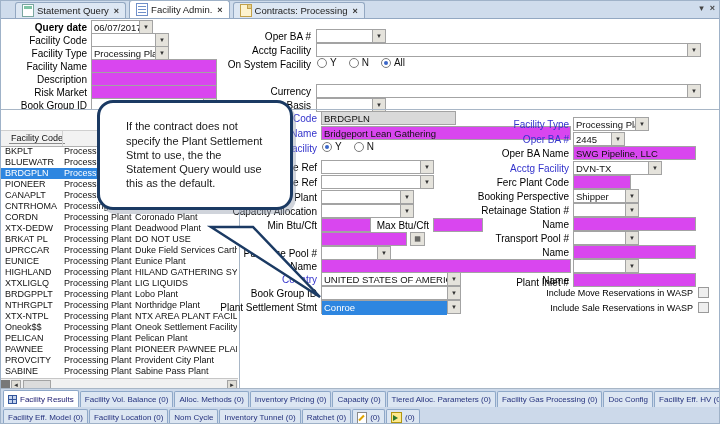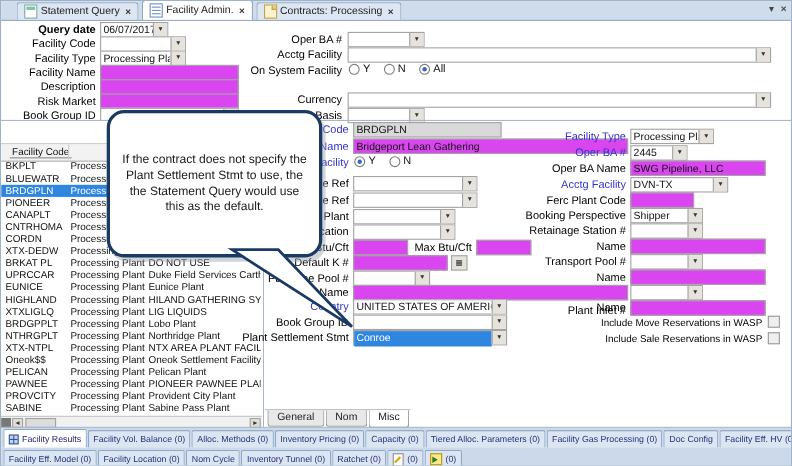--- a/index.html
+++ b/index.html
@@ -55,24 +55,24 @@
   .gcell{position:absolute;top:0;height:11px;overflow:hidden;}
   .gcell.c0{left:4px;width:56px;}
   .gcell.c1{left:63px;width:69px;}
   .gcell.c2{left:134px;width:102px;}
   .gscroll{position:absolute;left:0;top:268px;width:237px;height:11px;background:#f1f1f1;border-top:1px solid #c6c6c6;}
   .gs{position:absolute;top:1px;height:9px;box-sizing:border-box;font-size:6px;display:flex;align-items:center;justify-content:center;color:#333;}
   .gs.corner{left:0;width:9px;background:#787878;}
   .gs.arr{background:#e0ded7;border:1px solid #a3a3a3;width:10px;}
   .gs.thumb{left:22px;width:28px;background:#dcdcdc;border:1px solid #a3a3a3;}
   
-  .callout{position:absolute;left:96px;top:99px;width:196px;height:134px;background:#fff;
+  .callout{position:absolute;left:96px;top:99px;width:196px;height:110px;background:#fff;
            border:3px solid #1b3a63;border-radius:16px;z-index:5;box-sizing:border-box;
-           display:flex;align-items:center;justify-content:center;text-align:center;
-           font-size:11px;line-height:1.3;color:#1a1a1a;padding:6px 8px;
+           display:flex;align-items:center;justify-content:center;text-align:left;
+           font-size:11px;line-height:1.3;color:#1a1a1a;padding:6px 26px;
            box-shadow:3px 4px 0 rgba(150,160,175,.45);}
   .tailsvg{position:absolute;left:0;top:0;width:720px;height:424px;z-index:6;pointer-events:none;}
   
   .dtabs{position:absolute;left:240px;top:371px;display:flex;align-items:flex-start;height:16px;
          border-top:1px solid #b5b5b5;padding-left:2px;}
   .dtab{border:1px solid #9a9a9a;border-top:none;background:#e8e8e8;border-radius:0 0 3px 3px;
         padding:1px 8px 2px;font-size:9.5px;margin-right:1px;color:#222;}
   .dtab.active{background:#fff;padding-bottom:3px;}
   
   .bstrip{position:absolute;left:0;width:720px;height:18px;background:#ccd9ea;display:flex;
@@ -355,21 +355,20 @@
   <div class="combo" style="left:320px;top:203px;width:93px;">
     <span class="val"></span>
     <span class="cbtn">▼</span>
   </div>
 
   <div class="lbl r" style="left:150px;top:219px;width:166px;">Min Btu/Cft</div>
   <div class="txtbox" style="left:320px;top:217px;width:50px;"></div>
   <div class="lbl r" style="left:330px;top:219px;width:98px;">Max Btu/Cft</div>
   <div class="txtbox" style="left:432px;top:217px;width:50px;"></div>
 
-  <div class="lbl r" style="left:150px;top:233px;width:166px;">Default K #</div>
   <div class="txtbox" style="left:320px;top:231px;width:86px;"></div>
   <div class="sqbtn" style="left:409px;top:231px;">
       <span>▦</span>
     </div>
 
   <div class="lbl r" style="left:150px;top:247px;width:166px;">Purchase Pool #</div>
   <div class="combo" style="left:320px;top:245px;width:70px;">
     <span class="val"></span>
     <span class="cbtn">▼</span>
   </div>
@@ -451,25 +450,20 @@
 
   <div class="lbl r" style="left:422px;top:274px;width:146px;">Name</div>
   <div class="txtbox" style="left:572px;top:272px;width:123px;"></div>
 
   <div class="lbl r" style="left:492px;top:287px;width:200px;font-size:9px;">Include Move Reservations in WASP</div>
   <div class="cb" style="left:697px;top:286px;"></div>
 
   <div class="lbl r" style="left:492px;top:302px;width:200px;font-size:9px;">Include Sale Reservations in WASP</div>
   <div class="cb" style="left:697px;top:301px;"></div>
 
-  <div class="dtabs">
-    <div class="dtab">General</div>
-    <div class="dtab">Nom</div>
-    <div class="dtab active">Misc</div>
-  </div>
 
   <div class="hline" style="top:387px;"></div>
 
   <div class="bstrip" style="top:388px;" id="btabs-row1">
       <div class="btab active">
         <span class="bicon results-grid"></span>
         <span>Facility Results</span>
       </div>
       <div class="btab">
         <span>Facility Vol. Balance (0)</span>

